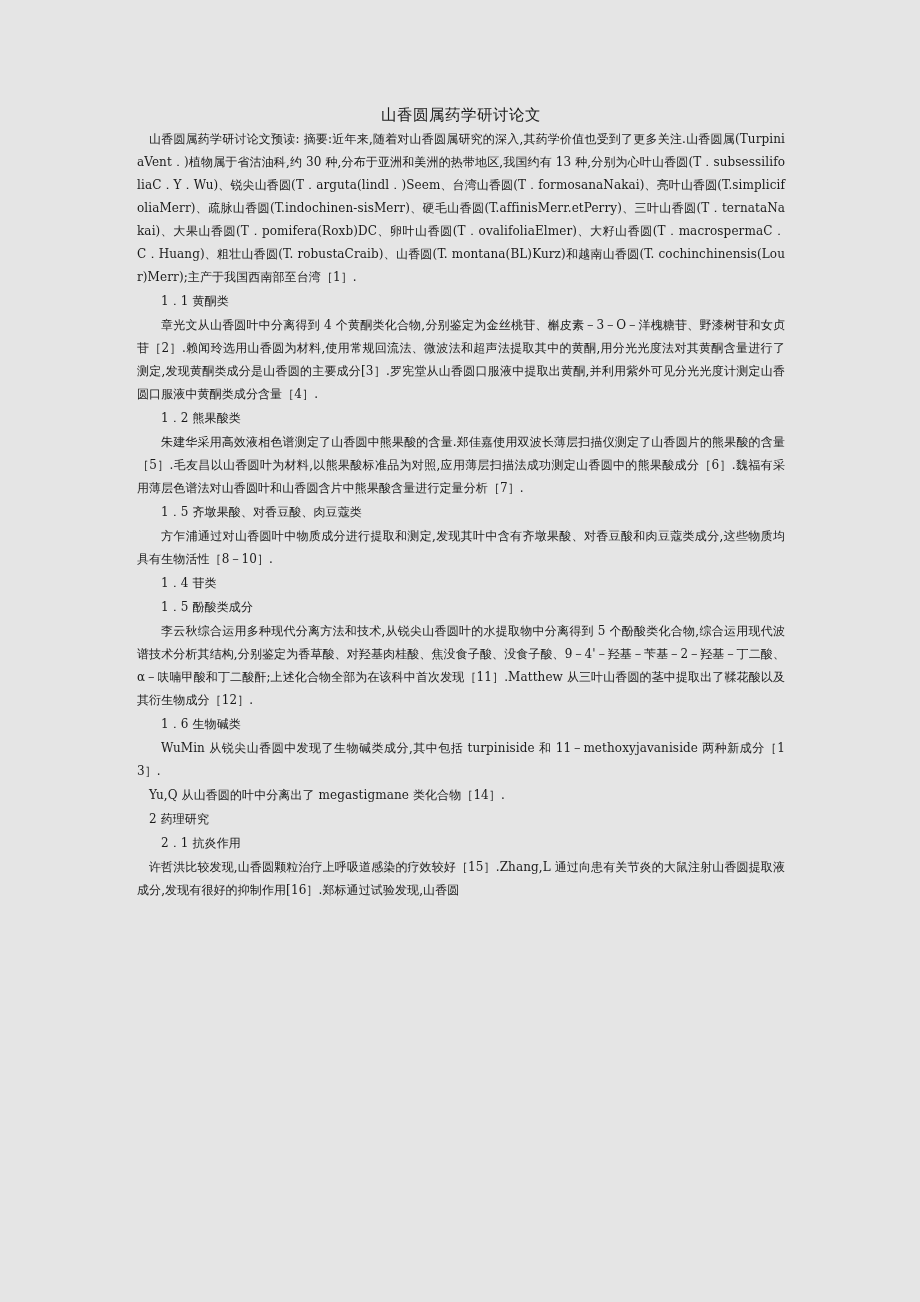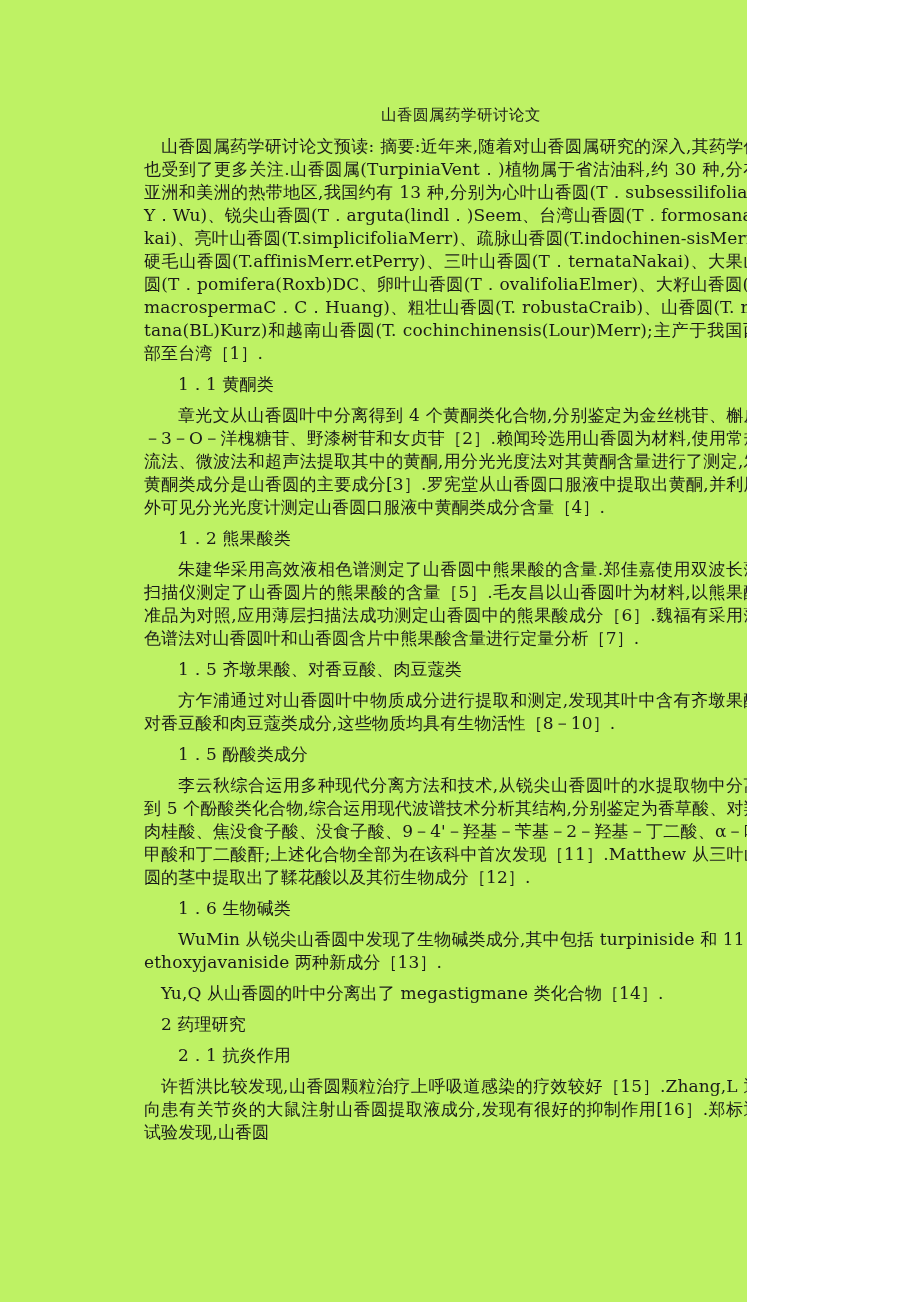--- a/index.html
+++ b/index.html
@@ -7,44 +7,44 @@
     margin: 0;
     padding: 0;
     background: #ffffff;
   }
   body {
     font-family: "DejaVu Serif", "Liberation Serif", serif;
     color: #1a1a1a;
   }
   .page {
     position: relative;
-    width: 747px;
+    width: 920px;
     height: 1302px;
-    background: #bef264;
+    background: #e5e5e5;
     overflow: hidden;
     box-sizing: border-box;
   }
   .content {
     position: absolute;
     left: 136px;
     top: 104px;
     width: 650px;
   }
   .doc-title {
     text-align: center;
     font-size: 15.5px;
     line-height: 23px;
     margin: 0 0 0 0;
     font-weight: normal;
     letter-spacing: 0.5px;
   }
   .para {
-    font-size: 17px;
+    font-size: 12px;
     line-height: 23px;
-    margin: 8px;
+    margin: 1px;
     text-align: justify;
     text-justify: inter-ideograph;
     text-align-last: left;
     word-break: break-all;
     letter-spacing: 0.1px;
   }
   .para.indent {
     text-indent: 2em;
   }
   .para.indent-1 {
@@ -69,20 +69,21 @@
 
     <p class="para indent">1．1 黄酮类</p>
     <p class="para indent spread">章光文从山香圆叶中分离得到 4 个黄酮类化合物,分别鉴定为金丝桃苷、槲皮素－3－O－洋槐糖苷、野漆树苷和女贞苷［2］.赖闻玲选用山香圆为材料,使用常规回流法、微波法和超声法提取其中的黄酮,用分光光度法对其黄酮含量进行了测定,发现黄酮类成分是山香圆的主要成分[3］.罗宪堂从山香圆口服液中提取出黄酮,并利用紫外可见分光光度计测定山香圆口服液中黄酮类成分含量［4］.</p>
 
     <p class="para indent">1．2 熊果酸类</p>
     <p class="para indent spread">朱建华采用高效液相色谱测定了山香圆中熊果酸的含量.郑佳嘉使用双波长薄层扫描仪测定了山香圆片的熊果酸的含量［5］.毛友昌以山香圆叶为材料,以熊果酸标准品为对照,应用薄层扫描法成功测定山香圆中的熊果酸成分［6］.魏福有采用薄层色谱法对山香圆叶和山香圆含片中熊果酸含量进行定量分析［7］.</p>
 
     <p class="para indent">1．5 齐墩果酸、对香豆酸、肉豆蔻类</p>
     <p class="para indent spread">方乍浦通过对山香圆叶中物质成分进行提取和测定,发现其叶中含有齐墩果酸、对香豆酸和肉豆蔻类成分,这些物质均具有生物活性［8－10］.</p>
 
+    <p class="para indent">1．4 苷类</p>
 
     <p class="para indent">1．5 酚酸类成分</p>
     <p class="para indent spread">李云秋综合运用多种现代分离方法和技术,从锐尖山香圆叶的水提取物中分离得到 5 个酚酸类化合物,综合运用现代波谱技术分析其结构,分别鉴定为香草酸、对羟基肉桂酸、焦没食子酸、没食子酸、9－4'－羟基－苄基－2－羟基－丁二酸、α－呋喃甲酸和丁二酸酐;上述化合物全部为在该科中首次发现［11］.Matthew 从三叶山香圆的茎中提取出了鞣花酸以及其衍生物成分［12］.</p>
 
     <p class="para indent">1．6 生物碱类</p>
     <p class="para indent spread">WuMin 从锐尖山香圆中发现了生物碱类成分,其中包括 turpiniside 和 11－methoxyjavaniside 两种新成分［13］.</p>
 
     <p class="para indent-1 spread">Yu,Q 从山香圆的叶中分离出了 megastigmane 类化合物［14］.</p>
 
     <p class="para indent-1">2 药理研究</p>

